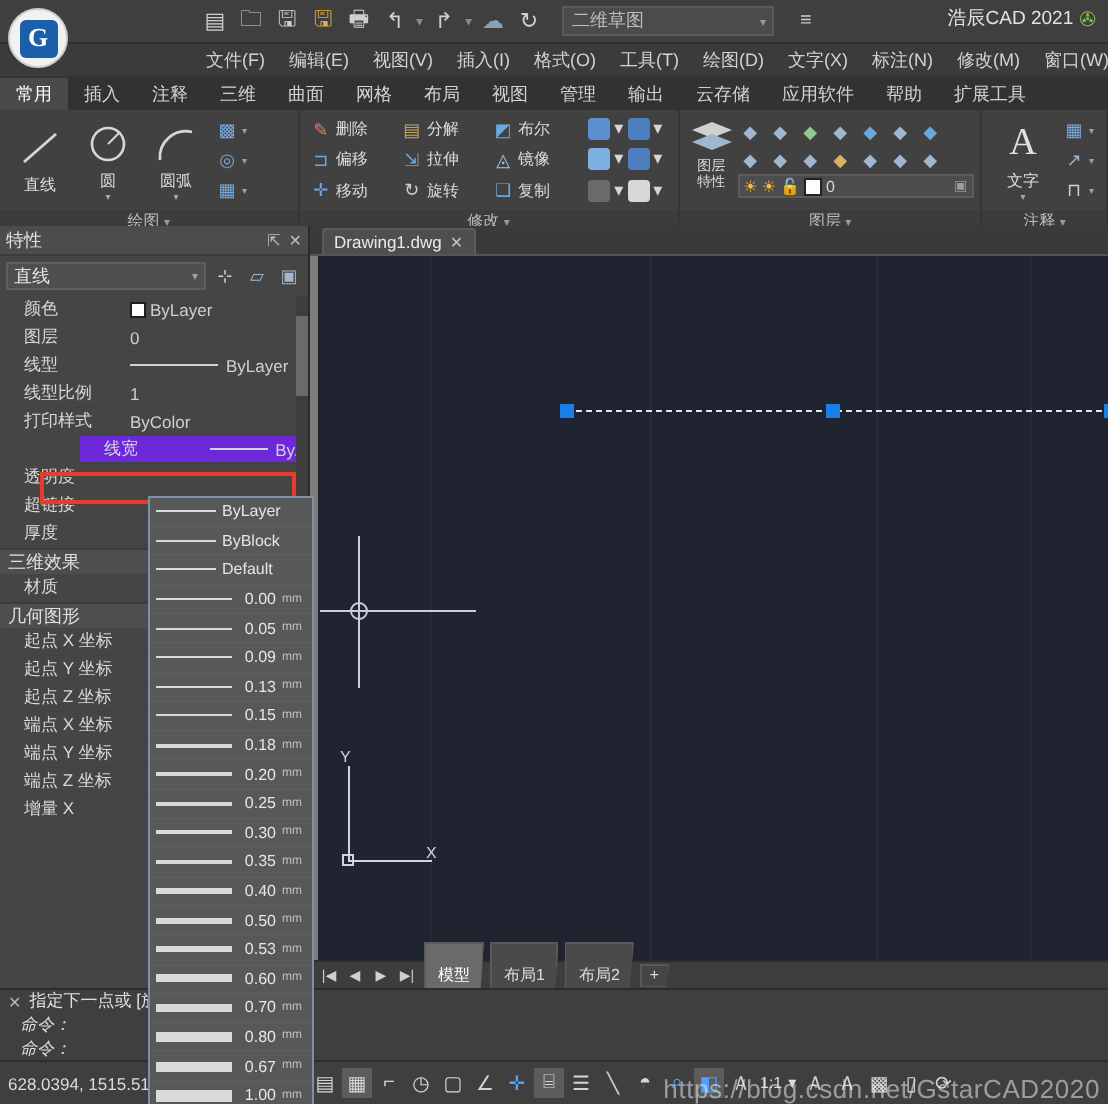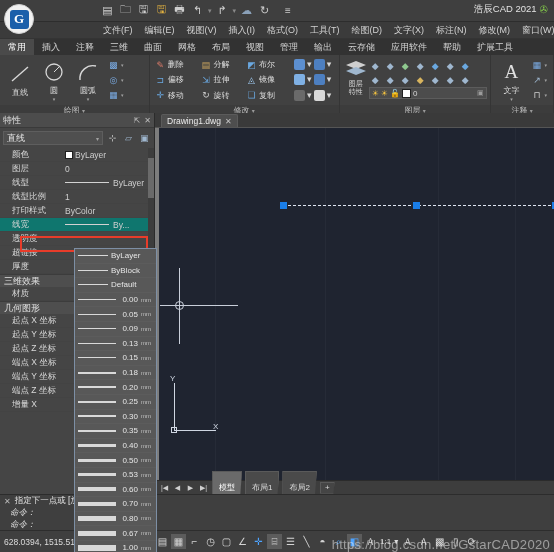--- a/index.html
+++ b/index.html
@@ -121,21 +121,21 @@
     padding-right:6px;
   }
   .grp .tri{ font-size:6px; color:#bdbdbd;}
   .prow{
     height:14px; display:flex; align-items:center; font-size:8.5px; color:#d8d8d8;
     border-bottom:1px solid #434343;
   }
   .prow .pn{ width:62px; padding-left:12px; white-space:nowrap; overflow:hidden;}
   .prow .pv{ flex:1; padding-left:3px; display:flex; align-items:center; gap:2px; color:#cfcfcf;
     white-space:nowrap; overflow:hidden;}
-  .prow.hl{ background:#0f766e;}
+  .prow.hl{ background:#6d28d9;margin-left:40px;}
   .cswatch{ width:8px;height:8px; background:#fff; border:1px solid #1e1e1e; display:inline-block;}
   .ltline{ display:inline-block; width:44px; height:1px; background:#d2d2d2; margin-right:2px;}
   .props-scroll{
     position:absolute; right:0; top:0; bottom:0; width:6px; background:#3d3d3d;
   }
   .props-scroll .thumb{ position:absolute; top:10px; left:0; width:6px; height:40px; background:#6a6a6a;}
   
   .redbox{
     position:absolute; border:2px solid #e83c2a; pointer-events:none;
   }
@@ -226,20 +226,24 @@
     <div class="qicon">🗀</div>
     <div class="qicon">🖫</div>
     <div class="qicon" style="color:#e0b040;">🖫</div>
     <div class="qicon">🖶</div>
     <div class="qicon">↰</div>
     <div class="sep">▾</div>
     <div class="qicon">↱</div>
     <div class="sep">▾</div>
     <div class="qicon" style="color:#8aa0b8;">☁</div>
     <div class="qicon">↻</div>
+    <div class="wsbox">
+      <span>二维草图</span>
+      <span class="cv">▾</span>
+    </div>
     <div class="more">≡</div>
   </div>
   <div class="title-right">
     <span>浩辰CAD 2021</span>
     <span class="cadlogo">✇</span>
   </div>
 </div>
 
 <div class="menubar">
   <div class="mi">文件(F)</div>

